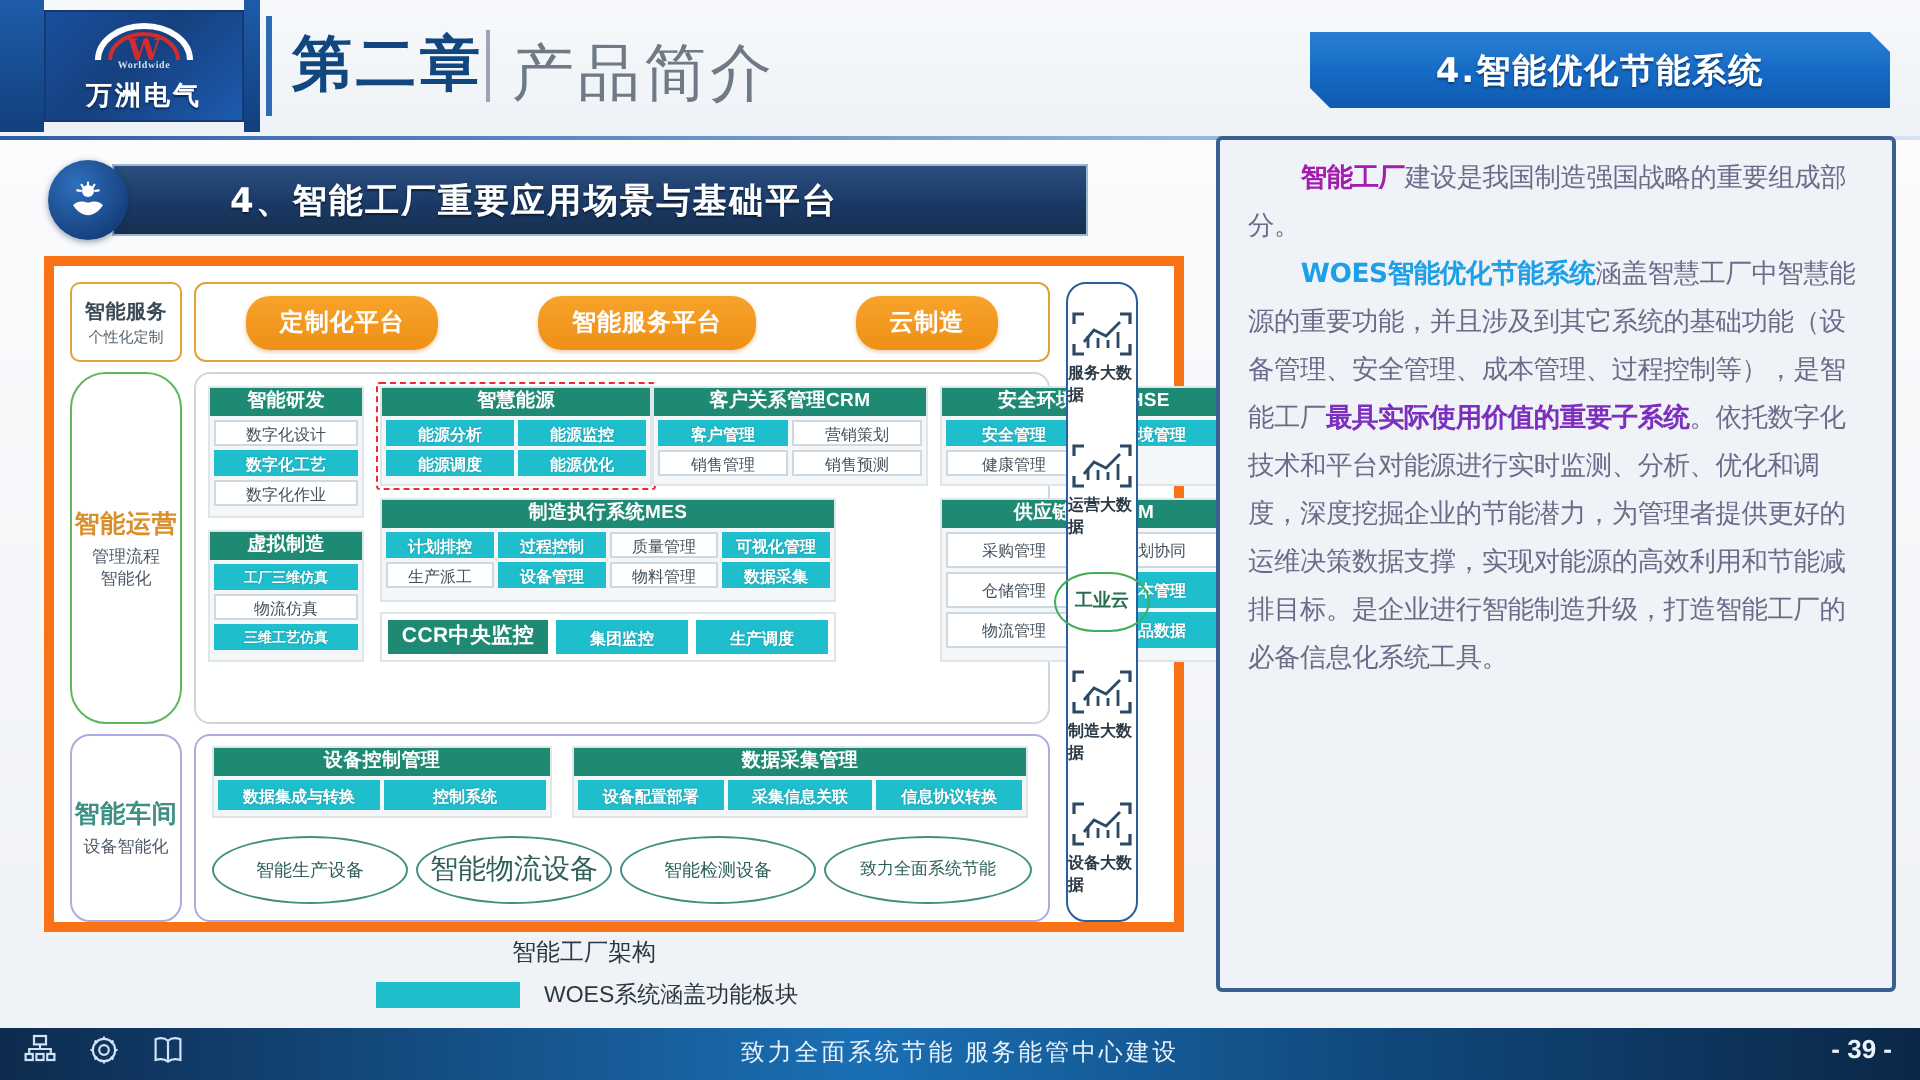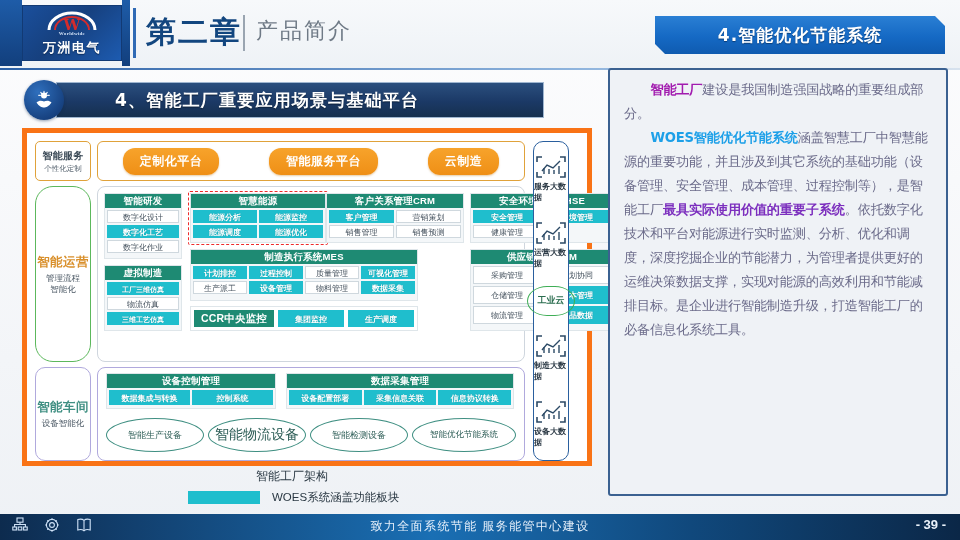--- a/index.html
+++ b/index.html
@@ -25,21 +25,21 @@
       margin-top:3px; text-shadow:0 1px 1px #0a2a57;}
   .logo-sidebar-l { position:absolute; left:0; top:0; width:22px; height:66px;
       background:linear-gradient(180deg,#1e5ca8,#123f7d); }
   .logo-sidebar-r { position:absolute; left:122px; top:0; width:8px; height:66px;
       background:linear-gradient(180deg,#1e5ca8,#123f7d); }
   .hdr-divider { position:absolute; left:133px; top:8px; width:3px; height:50px;
       background:#2f6ab5; }
   .chapter { position:absolute; left:146px; top:12px; font-size:30px; font-weight:bold;
       color:#12467f; letter-spacing:2px; font-family:"DejaVu Sans", sans-serif;}
   .chapter-sep { position:absolute; left:243px; top:15px; width:2px; height:36px; background:#9aa5b1; }
-  .chapter-sub { position:absolute; left:256px; top:16px; font-size:22px; color:#6f7a86;
+  .chapter-sub { position:absolute; left:256px; top:16px; font-size:31px; color:#6f7a86;
       letter-spacing:2px; font-family:"DejaVu Sans", sans-serif;}
   .hdr-rule { position:absolute; left:0; top:68px; width:960px; height:2px;
       background:linear-gradient(90deg,#2a5fa5,#8fb4dd 60%,#d7e2ee);}
 
   
   .sec-title-wrap { position:absolute; left:24px; top:80px; width:520px; height:40px; }
   .sec-icon { position:absolute; left:0; top:0; width:40px; height:40px; border-radius:50%;
       background:radial-gradient(circle at 35% 30%,#2f6fbd,#16407e 75%);
       box-shadow:0 1px 3px rgba(10,40,80,.45);
       display:flex; align-items:center; justify-content:center; }
@@ -300,21 +300,21 @@
         <div class="cells">
           <div class="cell hl" style="flex-basis:30%; height:15px; line-height:15px;">设备配置部署</div>
           <div class="cell hl" style="flex-basis:30%; height:15px; line-height:15px;">采集信息关联</div>
           <div class="cell hl" style="flex-basis:30%; height:15px; line-height:15px;">信息协议转换</div>
         </div>
       </div>
       <div style="position:absolute; left:8px; top:50px; width:410px; display:flex; justify-content:space-between;">
         <div style="width:98px;height:34px;border:1.3px solid #3f8f82;border-radius:50%;display:flex;align-items:center;justify-content:center;font-size:9px;color:#2f5f58;">智能生产设备</div>
         <div style="width:98px;height:34px;border:1.3px solid #3f8f82;border-radius:50%;display:flex;align-items:center;justify-content:center;font-size:14px;color:#2f5f58;">智能物流设备</div>
         <div style="width:98px;height:34px;border:1.3px solid #3f8f82;border-radius:50%;display:flex;align-items:center;justify-content:center;font-size:9px;color:#2f5f58;">智能检测设备</div>
-        <div style="width:104px;height:34px;border:1.3px solid #3f8f82;border-radius:50%;display:flex;align-items:center;justify-content:center;font-size:8.5px;color:#2f5f58;">智能优化节能系统</div>
+        <div style="width:104px;height:34px;border:1.3px solid #3f8f82;border-radius:50%;display:flex;align-items:center;justify-content:center;font-size:8.5px;color:#2f5f58;">致力全面系统节能</div>
       </div>
     </div>
 
     <div class="rail">
       <div class="rail-item">
         <svg width="34" height="26" viewBox="0 0 34 26">
           <path d="M3 8 V3 H8 M26 3 H31 V8 M31 18 V23 H26 M8 23 H3 V18" fill="none" stroke="#2c4a66" stroke-width="1.6"></path>
           <path d="M8 17 L13 11 L19 14 L26 7" fill="none" stroke="#2c4a66" stroke-width="1.4"></path>
           <path d="M10 20 V14 M15 20 V15 M20 20 V16 M25 20 V12" stroke="#2c4a66" stroke-width="1.4"></path>
         </svg>

